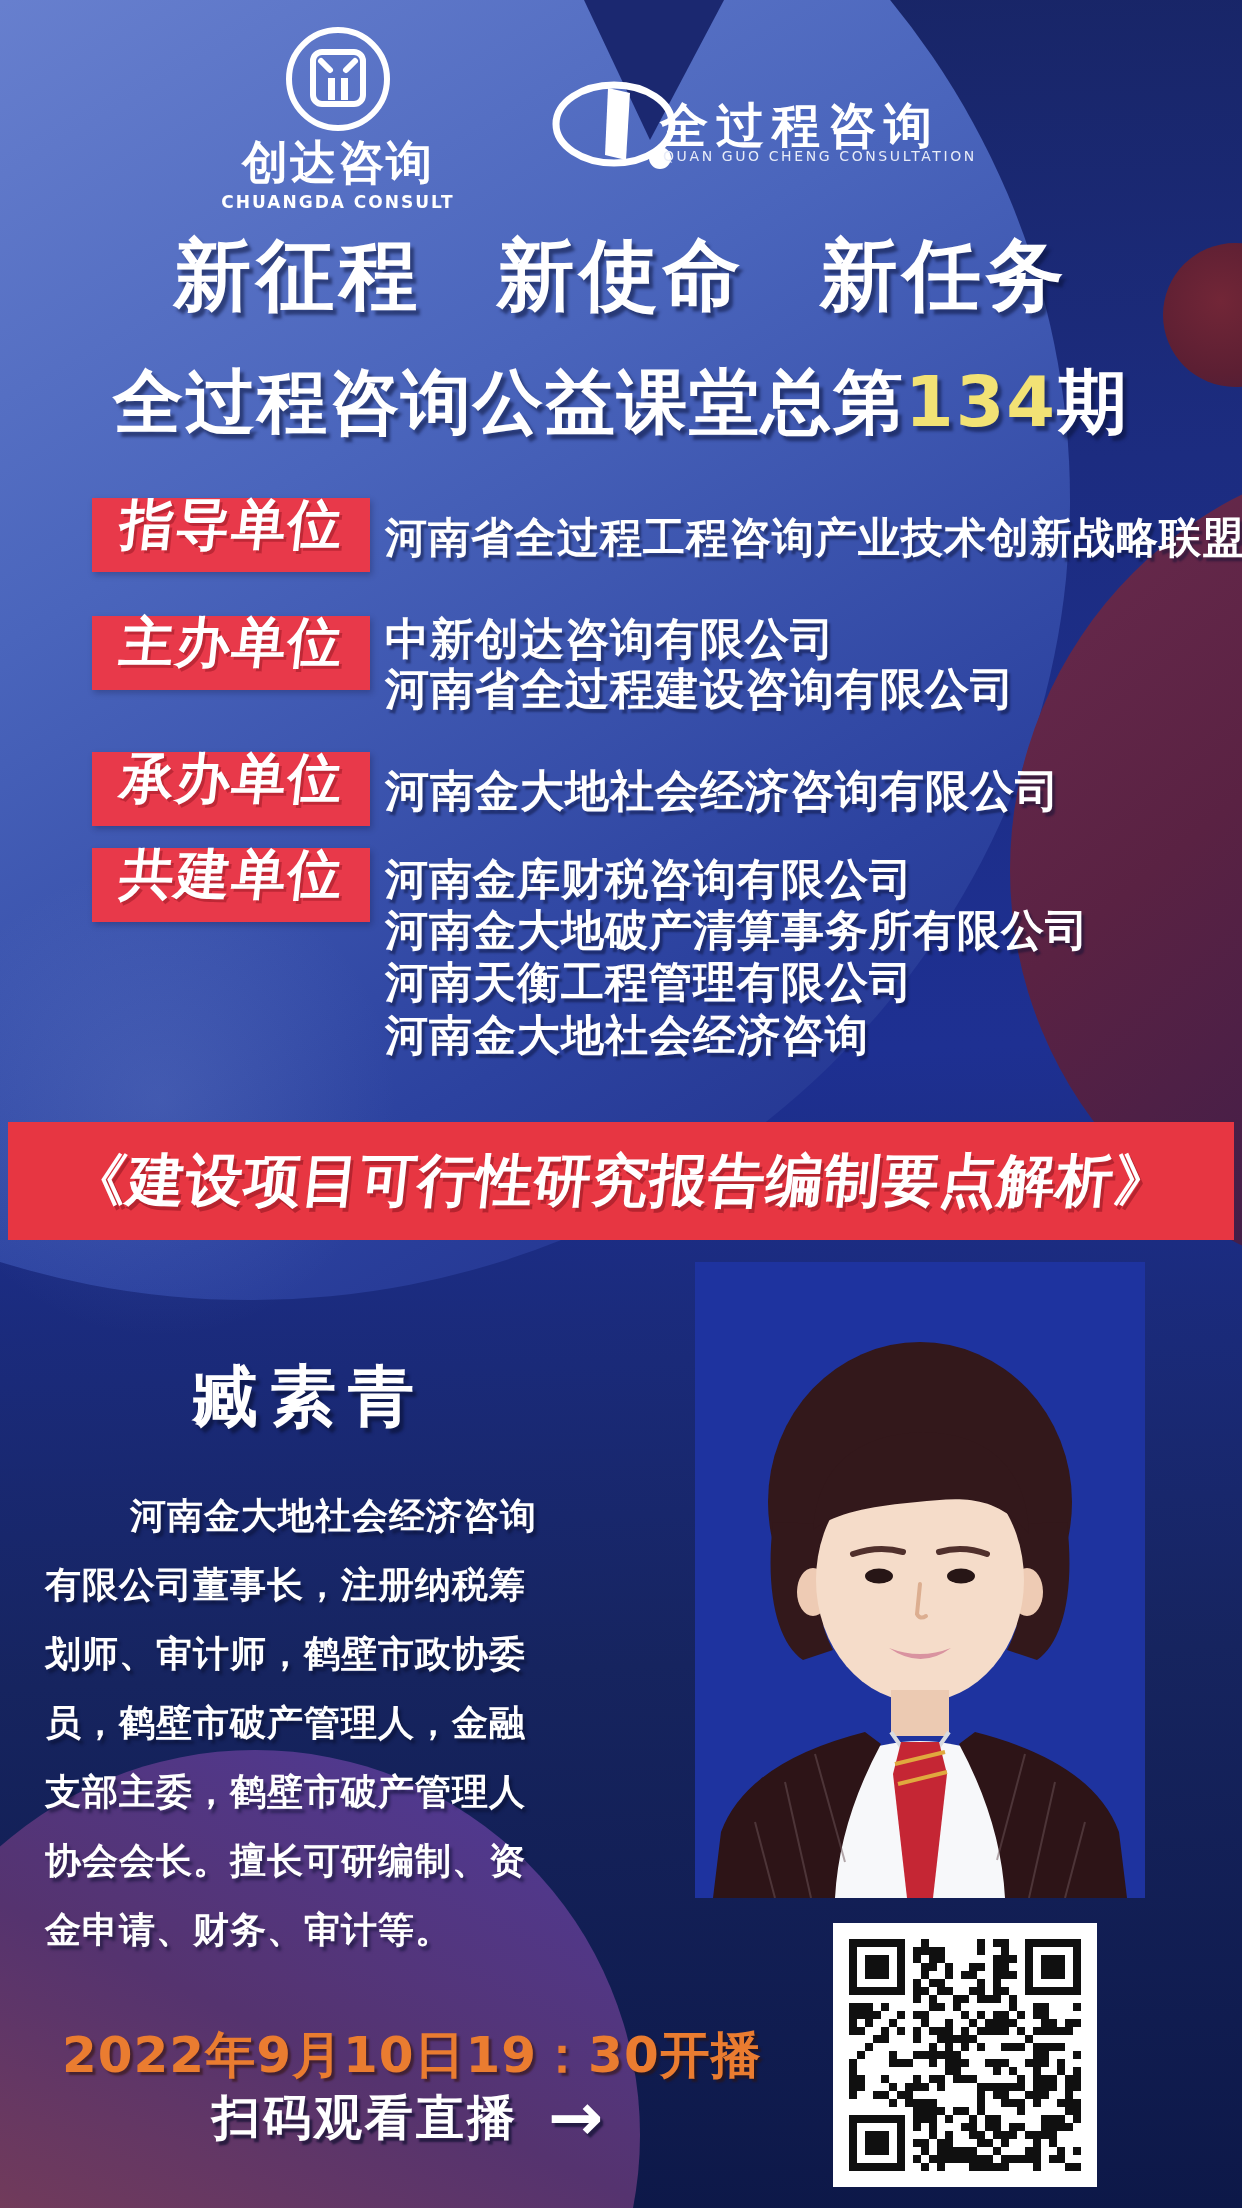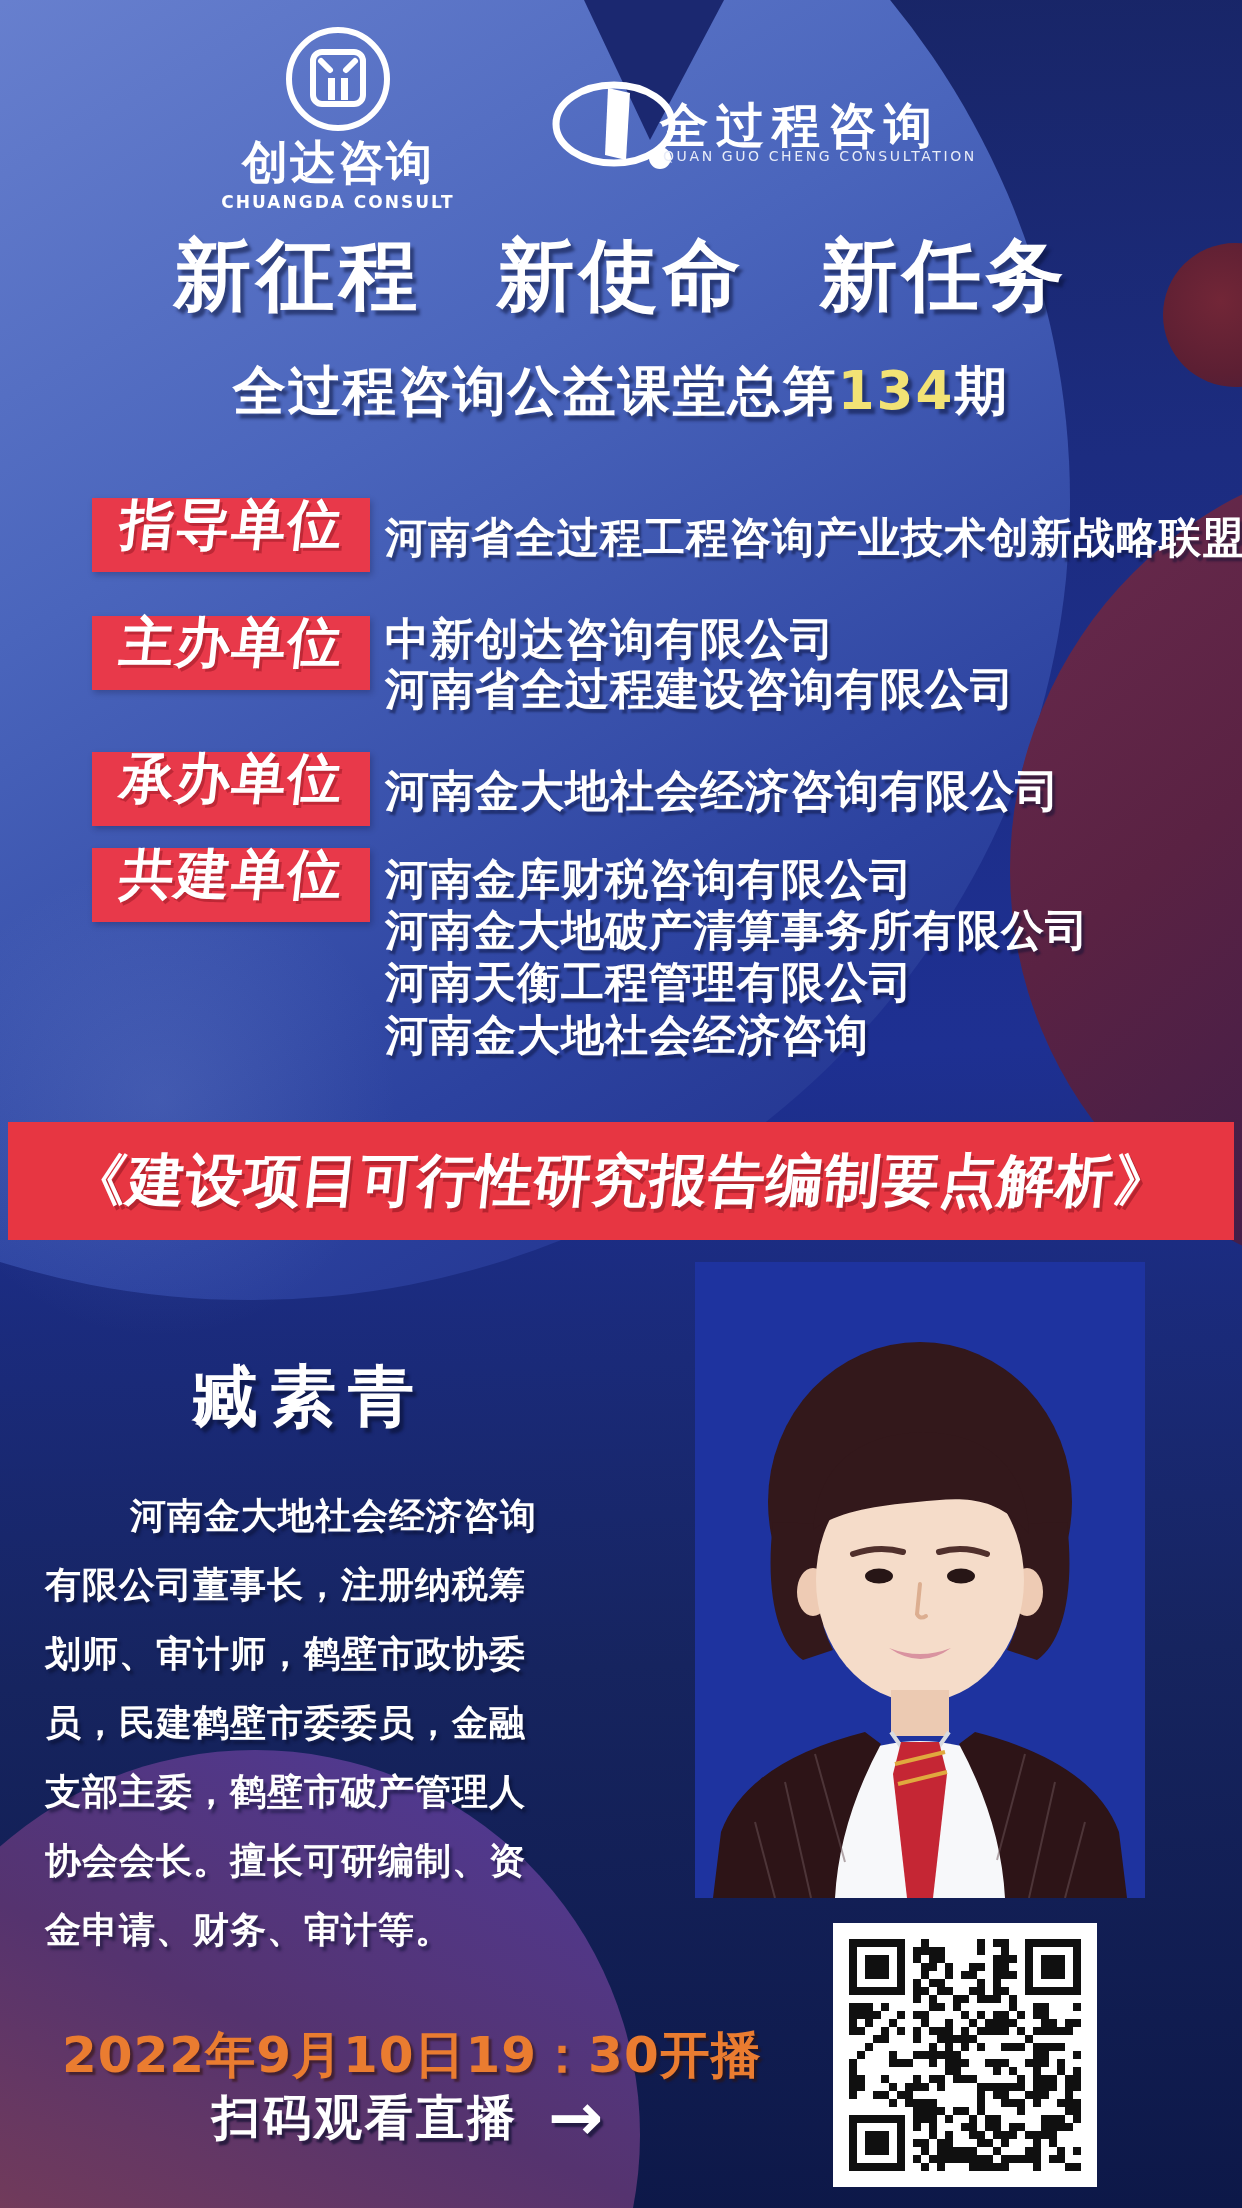--- a/index.html
+++ b/index.html
@@ -21,21 +21,21 @@
   .circle-soft{left:-80px;top:860px;width:480px;height:480px;border-radius:50%;
     background:radial-gradient(circle,rgba(160,185,240,.14) 0%,rgba(160,185,240,0) 70%);}
   
   .logo-cn{left:238px;top:132px;width:200px;text-align:center;color:#fff;font-size:46px;font-weight:900;letter-spacing:2px;}
   .logo-en{left:218px;top:192px;width:240px;text-align:center;color:#fff;font-size:17px;font-weight:700;letter-spacing:2px;}
   .logo2-cn{left:660px;top:94px;color:#fff;font-size:48px;font-weight:900;letter-spacing:8px;}
   .logo2-en{left:663px;top:148px;color:#e8ecf8;font-size:14px;font-weight:400;letter-spacing:2.6px;}
   
   .slogan{left:0;right:0;top:224px;text-align:center;color:#fff;font-size:78px;font-weight:900;
     letter-spacing:5px;word-spacing:42px;text-shadow:4px 5px 3px rgba(8,16,52,.5);white-space:nowrap;}
-  .session{left:0;right:0;top:356px;text-align:center;color:#fff;font-size:53px;font-weight:900;
+  .session{left:0;right:0;top:356px;text-align:center;color:#fff;font-size:70px;font-weight:900;
     letter-spacing:2px;text-shadow:4px 5px 3px rgba(8,16,52,.5);white-space:nowrap;}
   .session .num{color:#f2e275;}
   
   .org-label{left:92px;width:278px;height:74px;background:#e8394a;display:flex;align-items:center;justify-content:center;
     box-shadow:2px 3px 6px rgba(10,10,40,.25);}
   .org-label span{display:block;transform:skewX(-6deg) translateY(-10px);color:#fff;font-size:54px;font-weight:900;
     letter-spacing:2px;text-shadow:3px 3px 0 rgba(140,20,30,.45);white-space:nowrap;}
   .company{left:385px;color:#fff;font-size:43px;font-weight:700;letter-spacing:1px;white-space:nowrap;
     text-shadow:3px 4px 2px rgba(8,16,52,.45);}
   
@@ -116,21 +116,21 @@
   <div class="abs company" style="top:1007px;">河南金大地社会经济咨询</div>
 
   <div class="abs banner">
       <span>《建设项目可行性研究报告编制要点解析》</span>
     </div>
 
   <div class="abs spk-name">臧素青</div>
   <div class="abs bio-line bio-indent" style="top:1492px;">河南金大地社会经济咨询</div>
   <div class="abs bio-line" style="top:1561px;">有限公司董事长，注册纳税筹</div>
   <div class="abs bio-line" style="top:1630px;">划师、审计师，鹤壁市政协委</div>
-  <div class="abs bio-line" style="top:1699px;">员，民建鹤壁市委委员，金融</div>
+  <div class="abs bio-line" style="top:1699px;">员，鹤壁市破产管理人，金融</div>
   <div class="abs bio-line" style="top:1768px;">支部主委，鹤壁市破产管理人</div>
   <div class="abs bio-line" style="top:1837px;">协会会长。擅长可研编制、资</div>
   <div class="abs bio-line" style="top:1906px;">金申请、财务、审计等。</div>
 
   <svg class="abs photo" viewBox="0 0 450 636">
     <rect width="450" height="636" fill="#1e339f"></rect>
     <ellipse cx="225" cy="240" rx="152" ry="160" fill="#33181b"></ellipse>
     <path d="M78,260 C70,330 82,380 108,398 L138,388 C118,350 118,300 128,262 Z" fill="#33181b"></path>
     <path d="M372,260 C380,330 368,380 342,398 L312,388 C332,350 332,300 322,262 Z" fill="#33181b"></path>
     <ellipse cx="118" cy="330" rx="16" ry="24" fill="#eecbb4"></ellipse>

